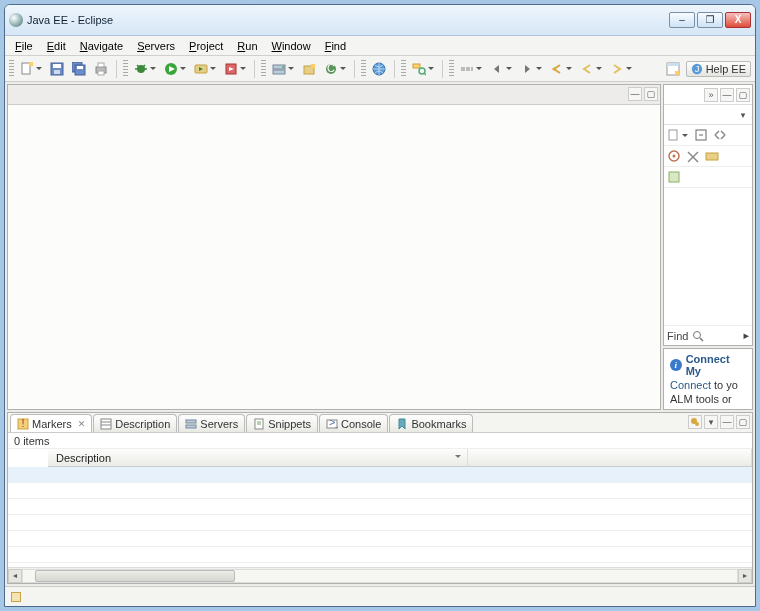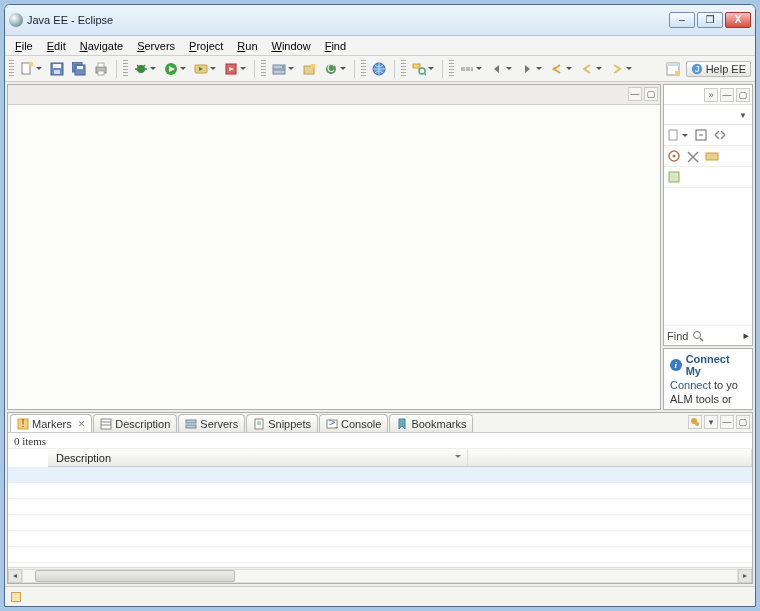--- a/index.html
+++ b/index.html
@@ -42,21 +42,21 @@
 .tasks .info-ic { width: 12px; height: 12px; border-radius: 50%; background: #3a7acb; color: #fff; font-size: 9px; display: flex; align-items: center; justify-content: center; font-style: italic; font-family: Georgia; }
 .tasks .link { color: #2a5a8a; }
 .tasks .body { font-size: 10px; color: #333; line-height: 1.25; }
 .lower { flex: 1; display: flex; flex-direction: column; margin: 0 2px 2px 2px; border: 1px solid #b0b0ad; background: #fff; min-height: 0; }
 .view-tabs { height: 20px; background: #f4f4f0; border-bottom: 1px solid #ccc; display: flex; align-items: flex-end; padding: 0 2px; gap: 0; position: relative; }
 .view-tab { height: 18px; border: 1px solid #bbb; border-bottom: none; border-radius: 4px 4px 0 0; background: linear-gradient(#fefefd,#e9e9e4); padding: 0 6px; display: flex; align-items: center; gap: 3px; font-size: 10px; color: #333; margin-right: 1px; }
 .view-tab.active { background: #fff; }
 .view-tab .vic { width: 12px; height: 12px; }
 .view-tab .close-x { margin-left: 3px; color: #888; font-size: 9px; }
 .view-toolbar { position: absolute; right: 2px; top: 2px; display: flex; gap: 2px; }
-.count-row { height: 16px; padding: 5px 6px; display: flex; align-items: center; color: #333; border-bottom: 1px solid #eee; font-family: Liberation Serif, serif; }
+.count-row { height: 16px; padding: 5px 6px; display: flex; align-items: center; color: #333; border-bottom: 1px solid #eee; }
 .col-header { height: 18px; background: linear-gradient(#fdfdfc,#ebebe6); border-bottom: 1px solid #ccc; display: flex; margin-left: 40px; }
 .col-header .col { padding: 0 8px; border-right: 1px solid #ddd; display: flex; align-items: center; color: #222; }
 .col-header .col.desc { width: 420px; position: relative; }
 .col-header .col.desc::after { content: ""; position: absolute; right: 6px; top: 6px; border: 3px solid transparent; border-top-color: #777; }
 .grid-area { flex: 1; background: #fff; overflow: hidden; position: relative; }
 .grid-area .hl { position: absolute; left: 0; right: 0; top: 0; height: 16px; background: #e6f1fb; }
 .grid-area .glines { position: absolute; left:0; right:0; top:0; bottom:0; background: repeating-linear-gradient(180deg, transparent, transparent 15px, #eee 15px, #eee 16px); }
 .hscroll { height: 16px; border-top: 1px solid #ddd; background: #f0f0ed; position: relative; display: flex; align-items: center; }
 .hscroll .arrow { width: 14px; height: 14px; background: #e6e6e2; border: 1px solid #ccc; display: flex; align-items: center; justify-content: center; font-size: 8px; color: #555; }
 .hscroll .track { flex: 1; height: 14px; background: #f6f6f3; border: 1px solid #ddd; position: relative; }

